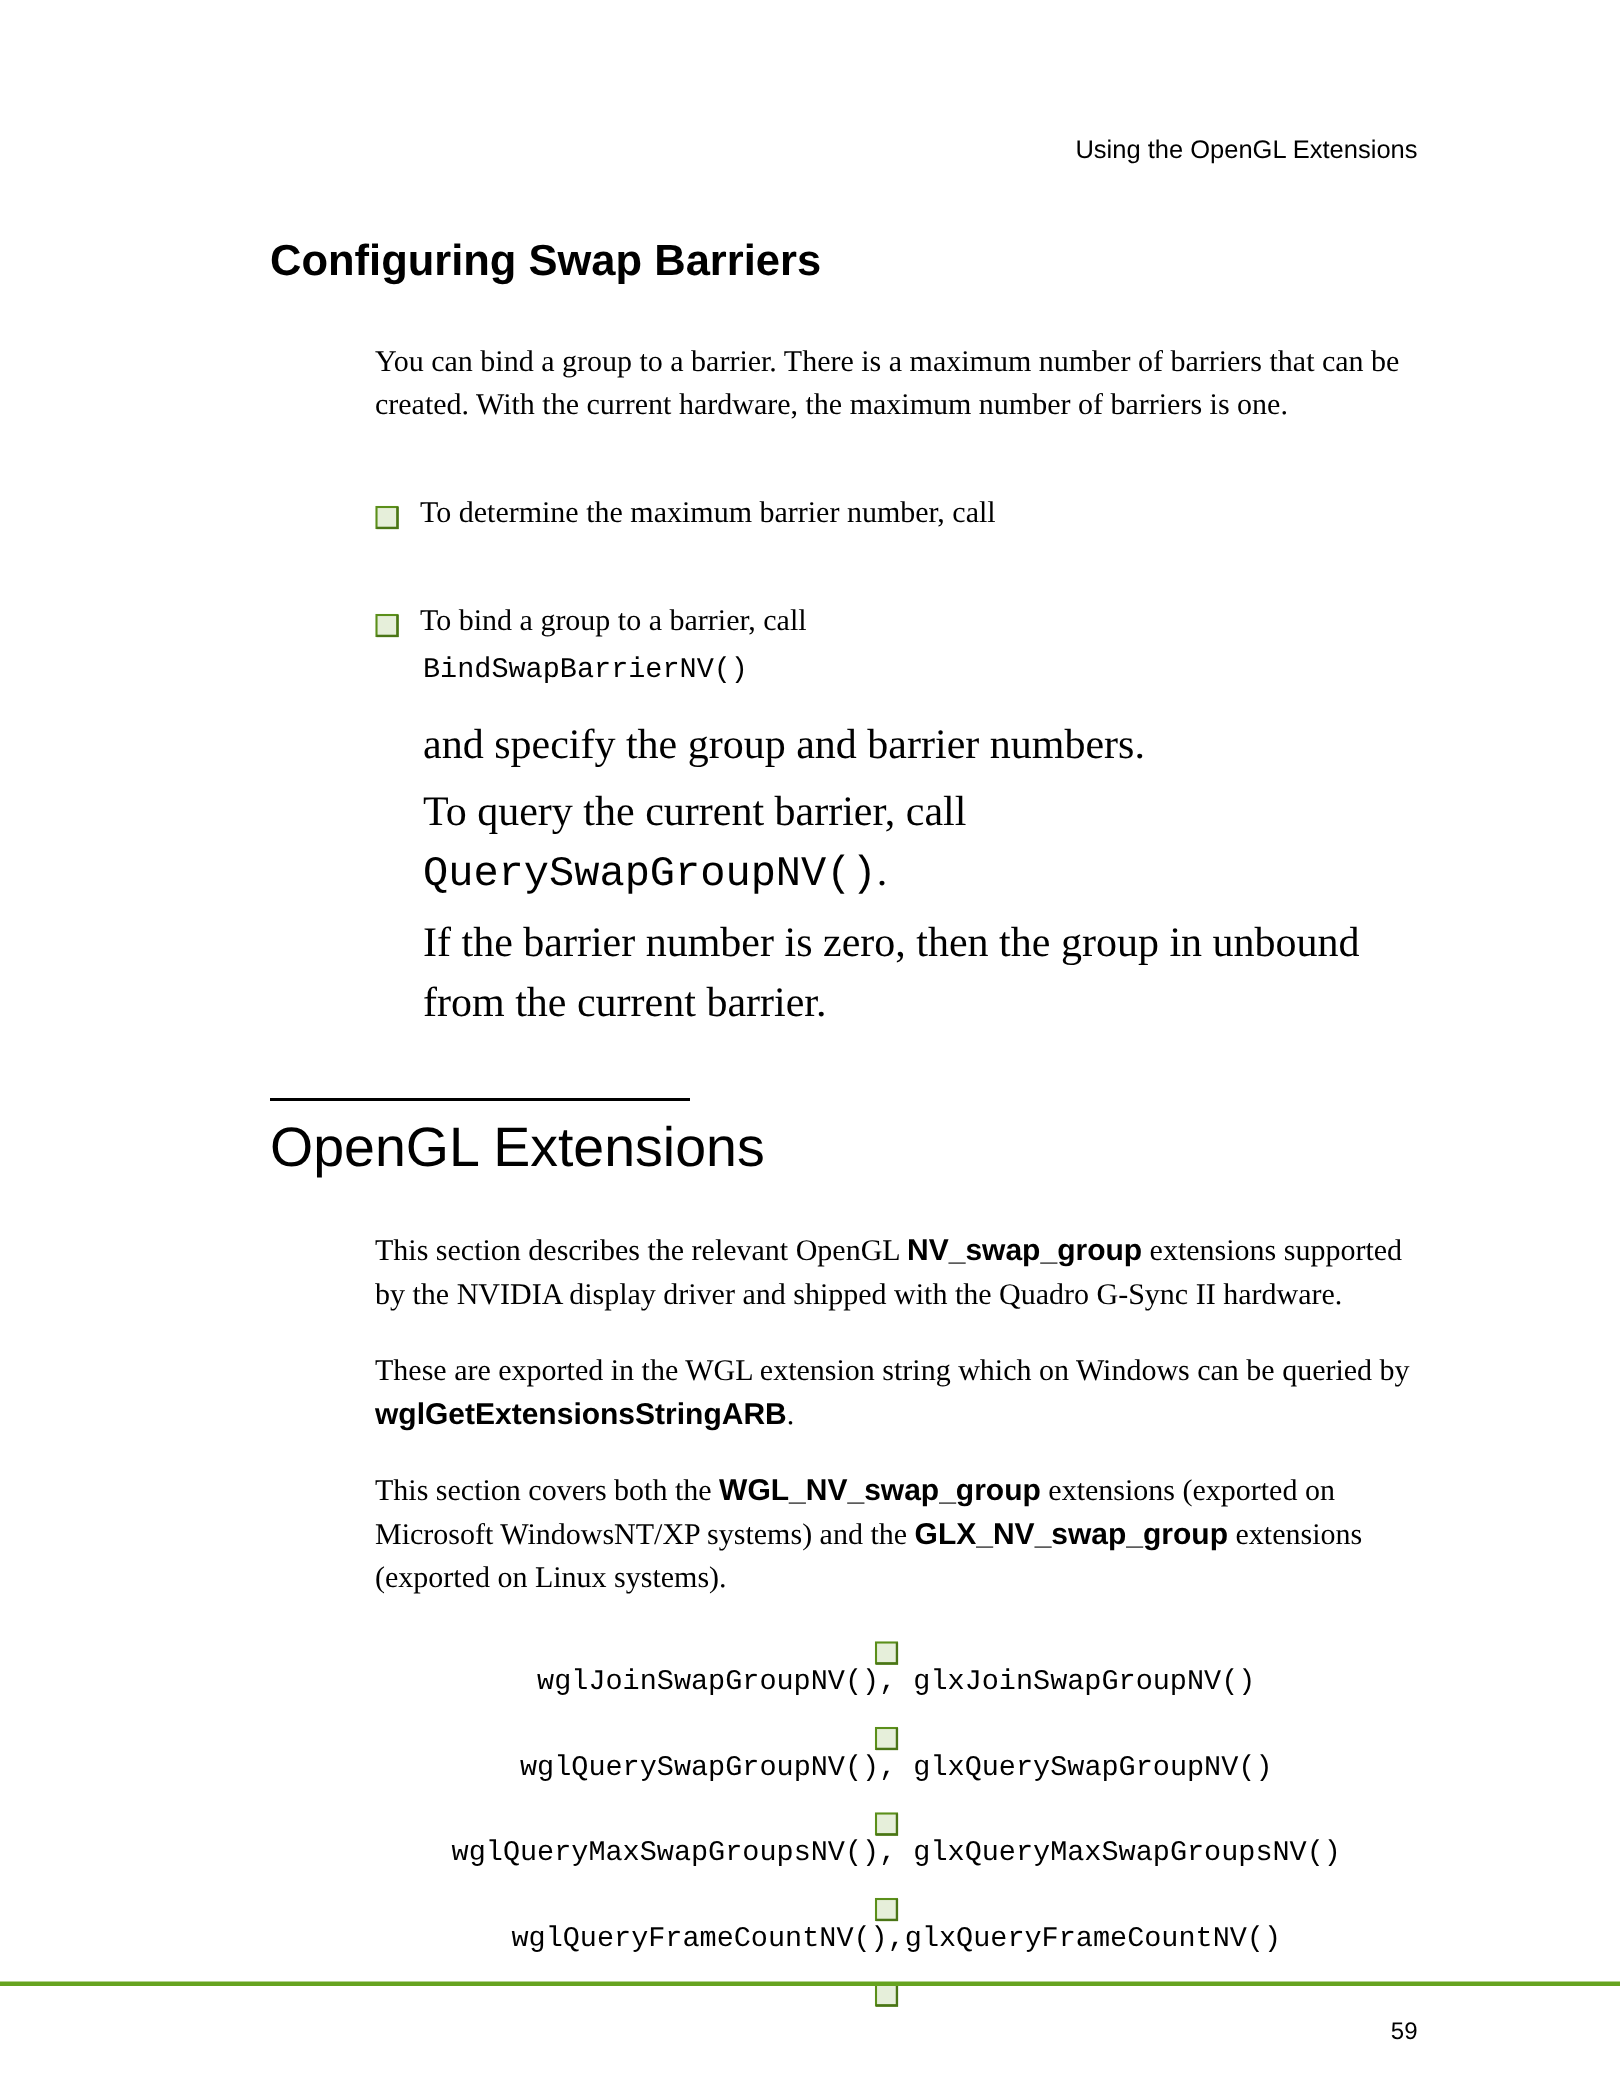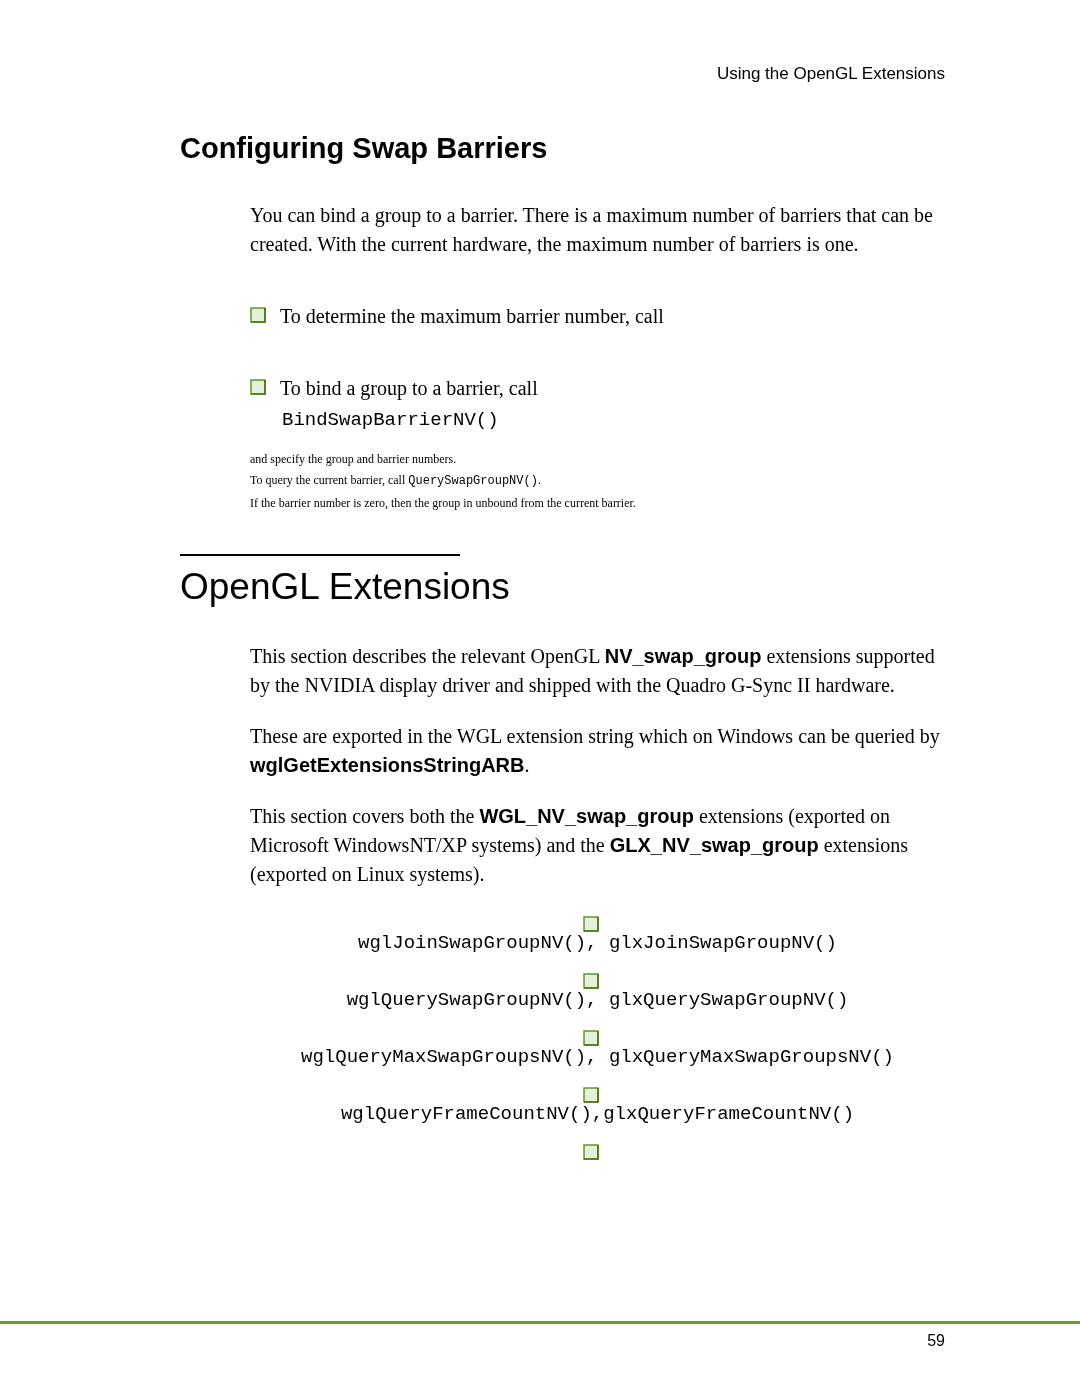--- a/index.html
+++ b/index.html
@@ -1,36 +1,36 @@
 <!DOCTYPE html>
 <html><head>
 <meta charset="utf-8">
 <style>
   * { margin: 0; padding: 0; box-sizing: border-box; }
   html, body { width: 1080px; height: 1388px; background: #fff; font-family: Georgia, 'Times New Roman', serif; color: #000; }
-  .page { width: 1080px; height: 1388px; padding: 64px 135px 60px 180px; position: relative; }
+  .page { width: 1080px; height: 1388px; padding: 90px 135px 60px 180px; position: relative; }
   .header-right { font-family: Verdana, Geneva, sans-serif; font-size: 17px; text-align: right; margin-bottom: 48px; }
   .h2 { font-family: Verdana, Geneva, sans-serif; font-size: 29px; font-weight: 700; margin-bottom: 36px; }
   .indent { margin-left: 70px; }
   .para { font-size: 20px; line-height: 1.45; margin-bottom: 22px; }
-  .bullet-row { display: flex; align-items: flex-start; margin-bottom: 6px; margin-top: 43px; }
+  .bullet-row { display: flex; align-items: center; margin-bottom: 6px; margin-top: 43px; }
   .bullet-icon { flex: 0 0 auto; margin-right: 14px; margin-top: 5px; }
   .bullet-icon svg { display: block; }
   .bullet-text { font-size: 20px; line-height: 1.45; }
   .code-line { font-family: 'Courier New', Courier, monospace; font-size: 19px; margin-left: 32px; margin-top: 2px; margin-bottom: 20px; }
-  .after-bullet { font-size: 12px; line-height: 1.45; margin-bottom: 4px; }
+  .after-bullet { font-size: 28px; line-height: 1.45; margin-left: 32px; margin-bottom: 4px; }
   .h1-rule { border-top: 2px solid #000; width: 280px; margin-top: 42px; margin-bottom: 10px; }
   .h1 { font-family: Verdana, Geneva, sans-serif; font-size: 37px; font-weight: 400; margin-bottom: 34px; }
   .code-inline { font-family: Liberation Sans, sans-serif; font-weight: bold; }
   .code-plain { font-family: 'Courier New', Courier, monospace; }
   .ext-list { margin-top: 8px; }
   .ext-row { display: flex; align-items: center; margin-bottom: 14px; flex-direction: column; }
   .ext-text { font-family: 'Courier New', Courier, monospace; font-size: 19px; }
   .footer-rule { position: absolute; left: 0; right: 0; bottom: 64px; height: 3px; background: #66a31f; }
-  .page-num { position: absolute; right: 135px; bottom: 38px; font-family: Verdana, Geneva, sans-serif; font-size: 16px; }
+  .page-num { position: absolute; right: 135px; bottom: 24px; font-family: Verdana, Geneva, sans-serif; font-size: 16px; }
 </style>
 </head>
 <body>
 
 <div class="page">
 
   <div class="header-right">Using the OpenGL Extensions</div>
 
   <div class="h2">Configuring Swap Barriers</div>
 

